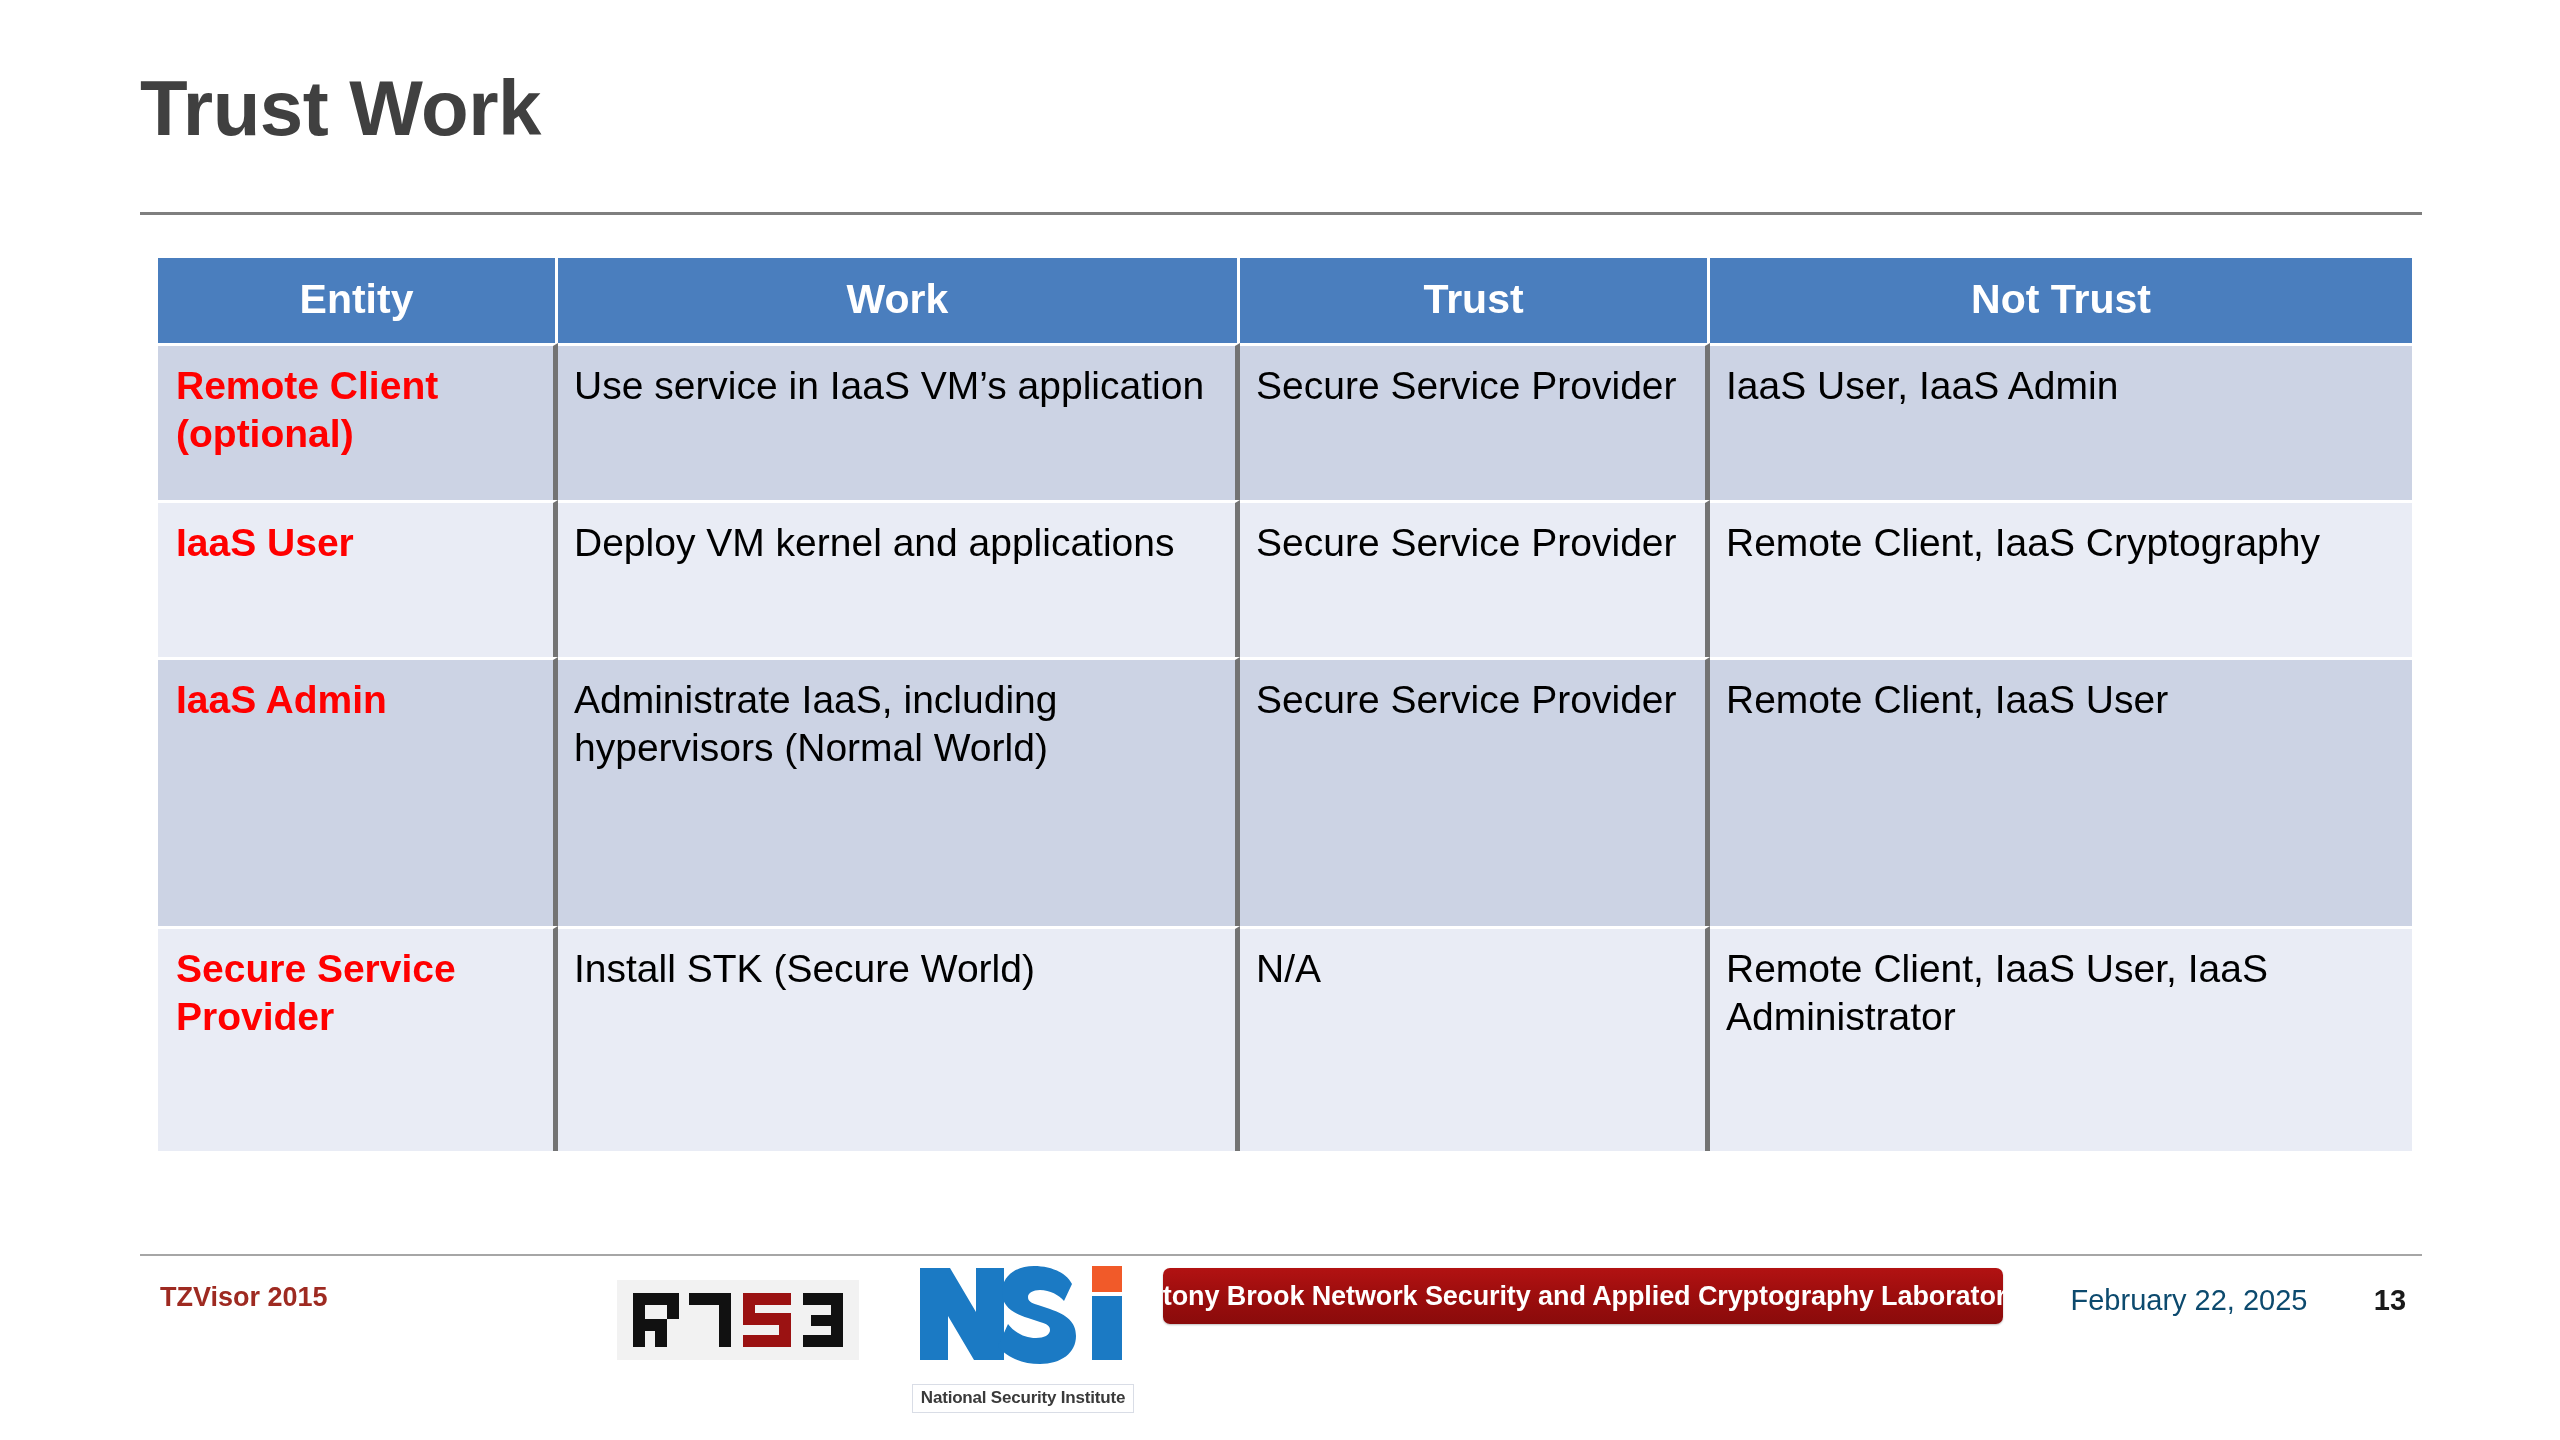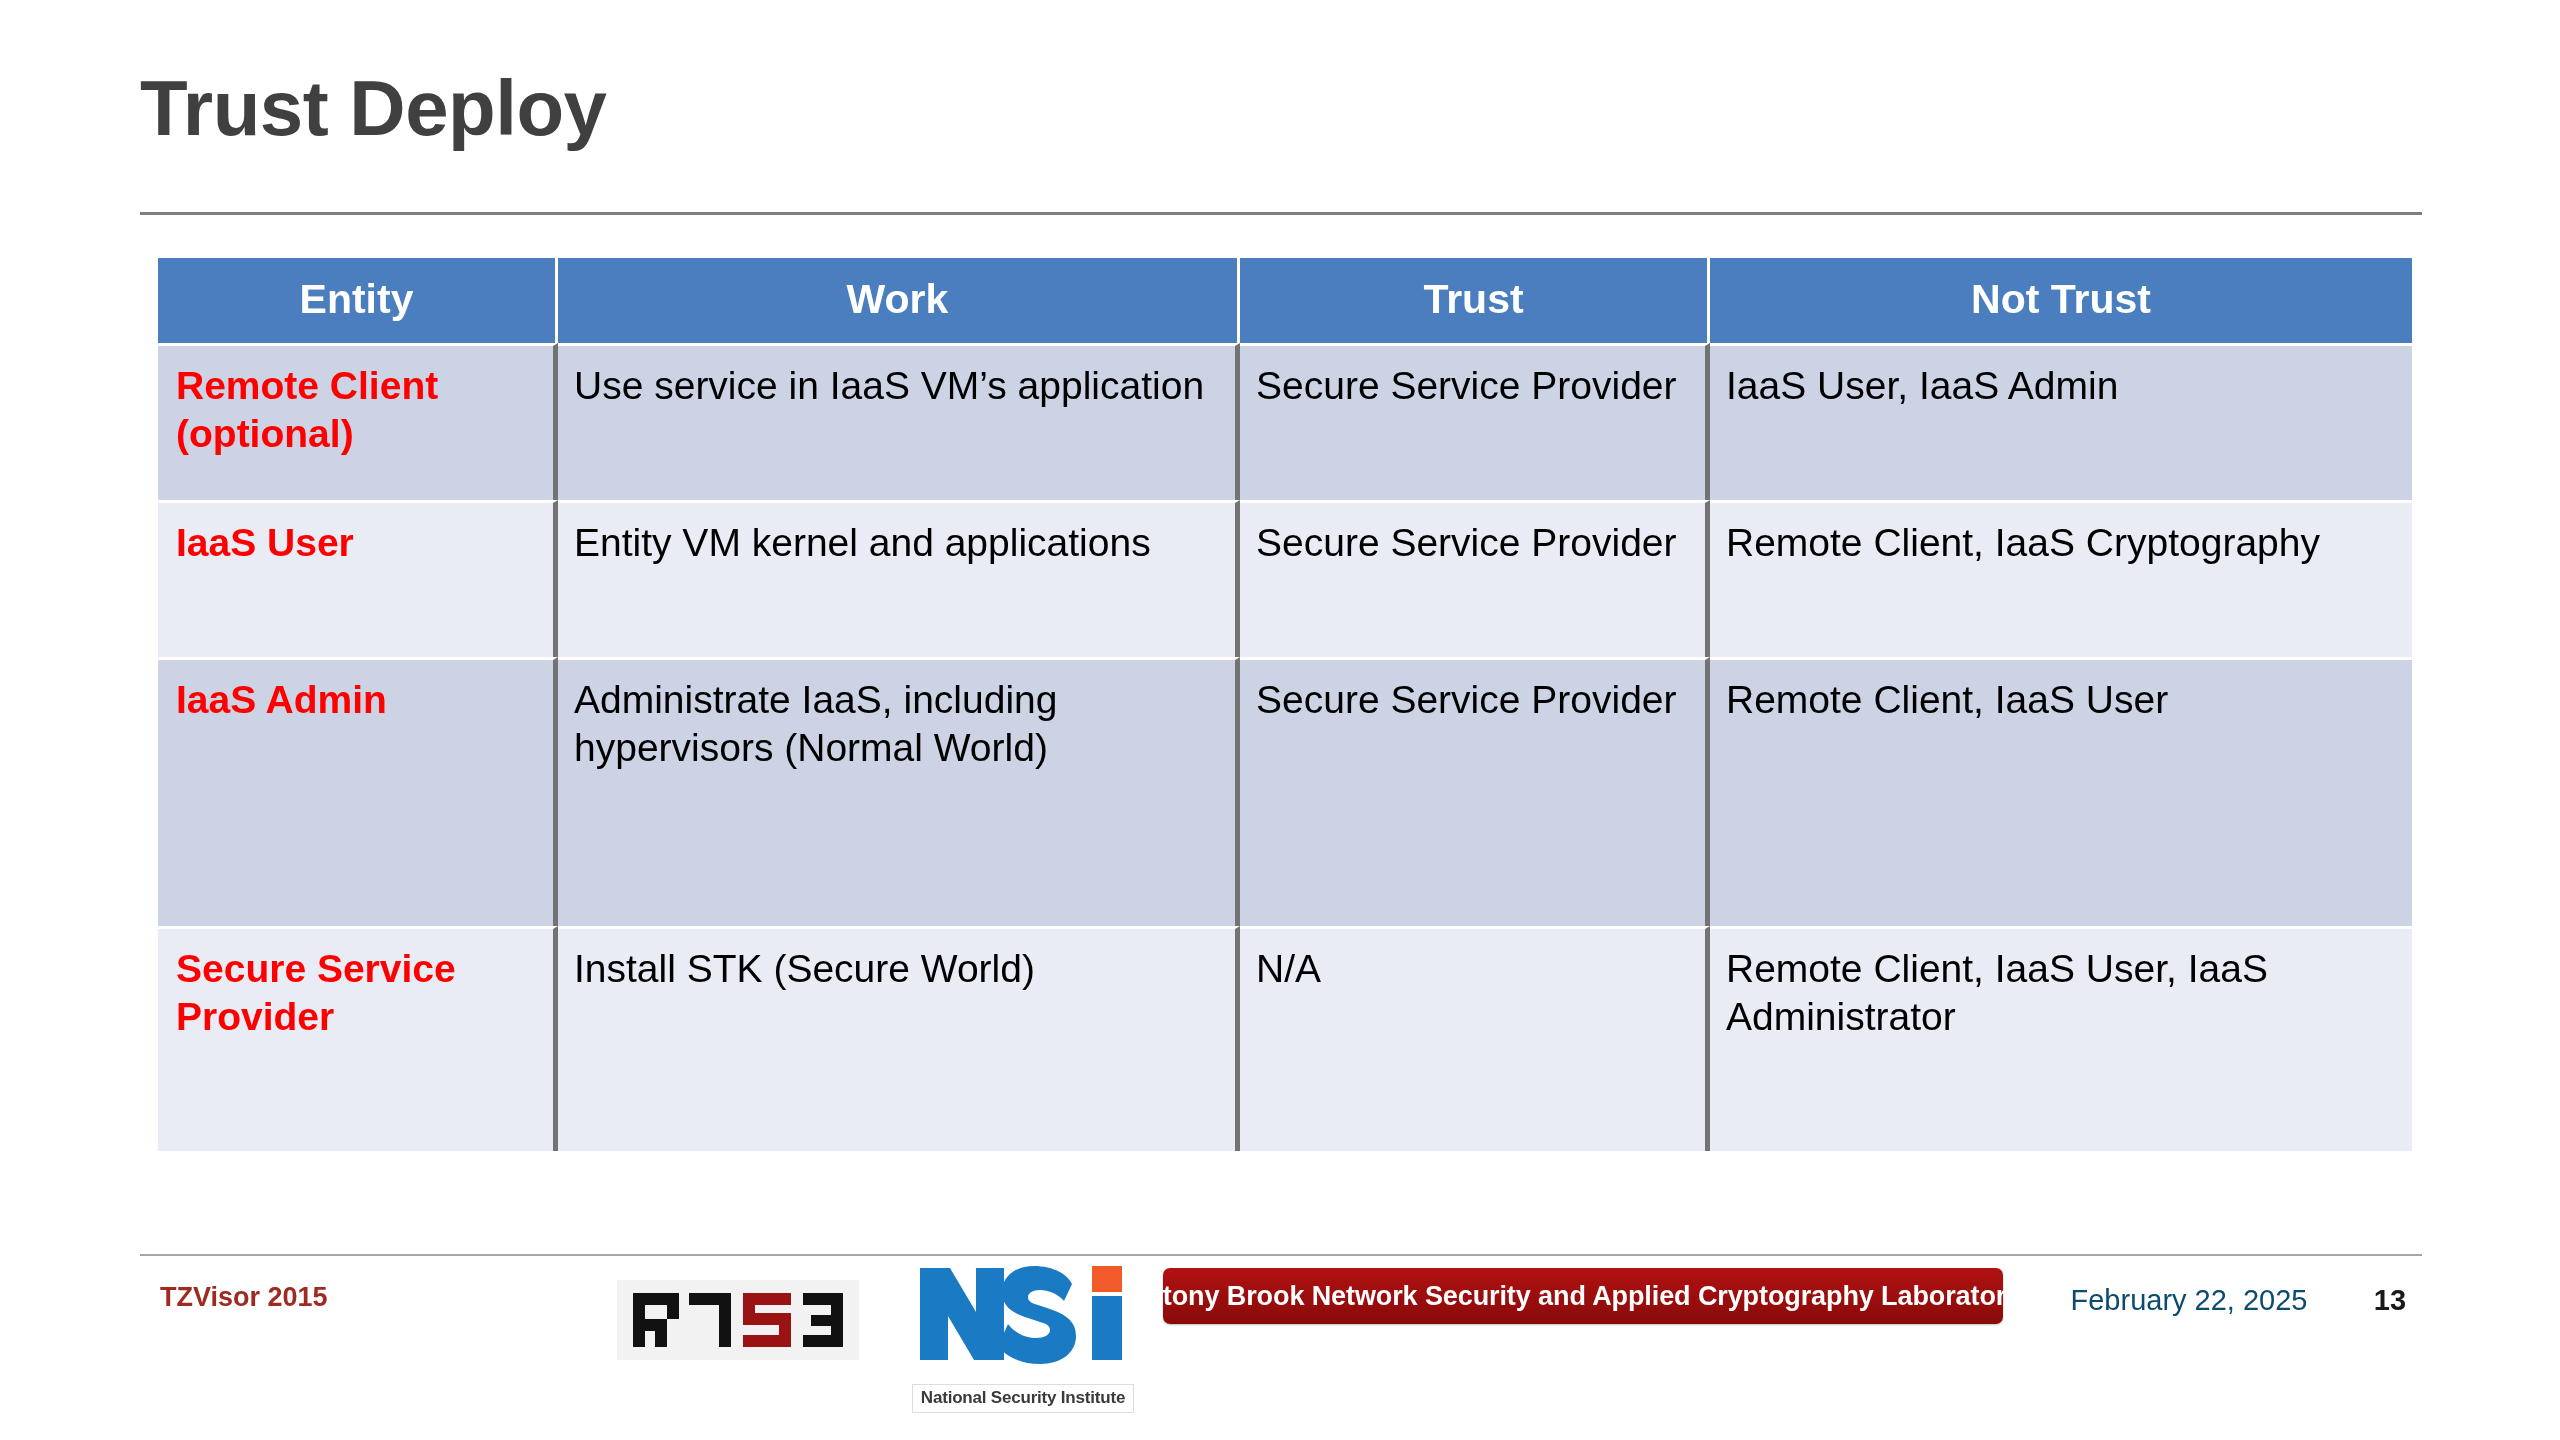--- a/index.html
+++ b/index.html
@@ -214,21 +214,21 @@
     font-size: 29px;
     font-weight: bold;
     color: #1a1a1a;
   }
 </style>
 </head>
 <body>
 
 <div class="slide">
 
-  <div class="slide-title">Trust Deploy</div>
+  <div class="slide-title">Trust Work</div>
   <div class="title-rule"></div>
 
   <table class="trust-table">
     <colgroup>
       <col class="c-entity">
         <col class="c-work">
         <col class="c-trust">
         <col class="c-not">
     </colgroup>
     <thead>
@@ -241,21 +241,21 @@
     </thead>
     <tbody>
       <tr class="row-dark r1">
         <td class="entity-cell">Remote Client (optional)</td>
         <td>Use service in IaaS VM’s application</td>
         <td>Secure Service Provider</td>
         <td>IaaS User, IaaS Admin</td>
       </tr>
       <tr class="row-light r2">
         <td class="entity-cell">IaaS User</td>
-        <td>Entity VM kernel and applications</td>
+        <td>Deploy VM kernel and applications</td>
         <td>Secure Service Provider</td>
         <td>Remote Client, IaaS Cryptography</td>
       </tr>
       <tr class="row-dark r3">
         <td class="entity-cell">IaaS Admin</td>
         <td>Administrate IaaS, including hypervisors (Normal World)</td>
         <td>Secure Service Provider</td>
         <td>Remote Client, IaaS User</td>
       </tr>
       <tr class="row-light r4">

